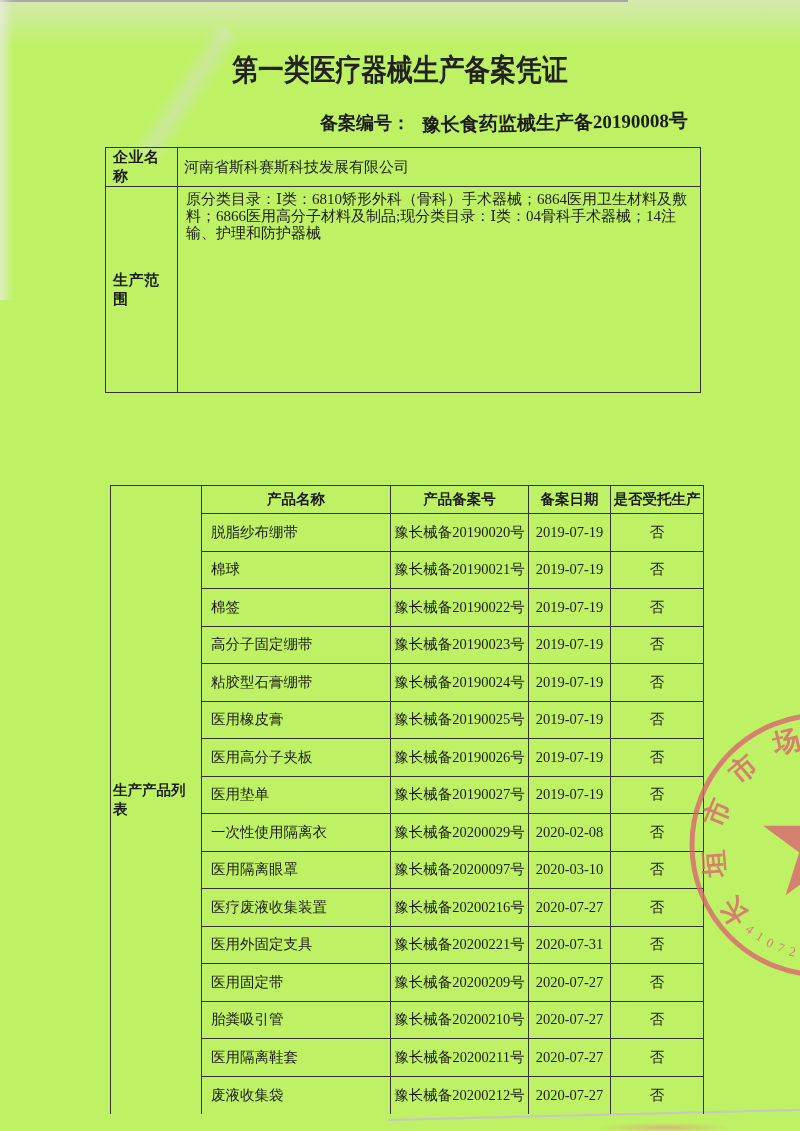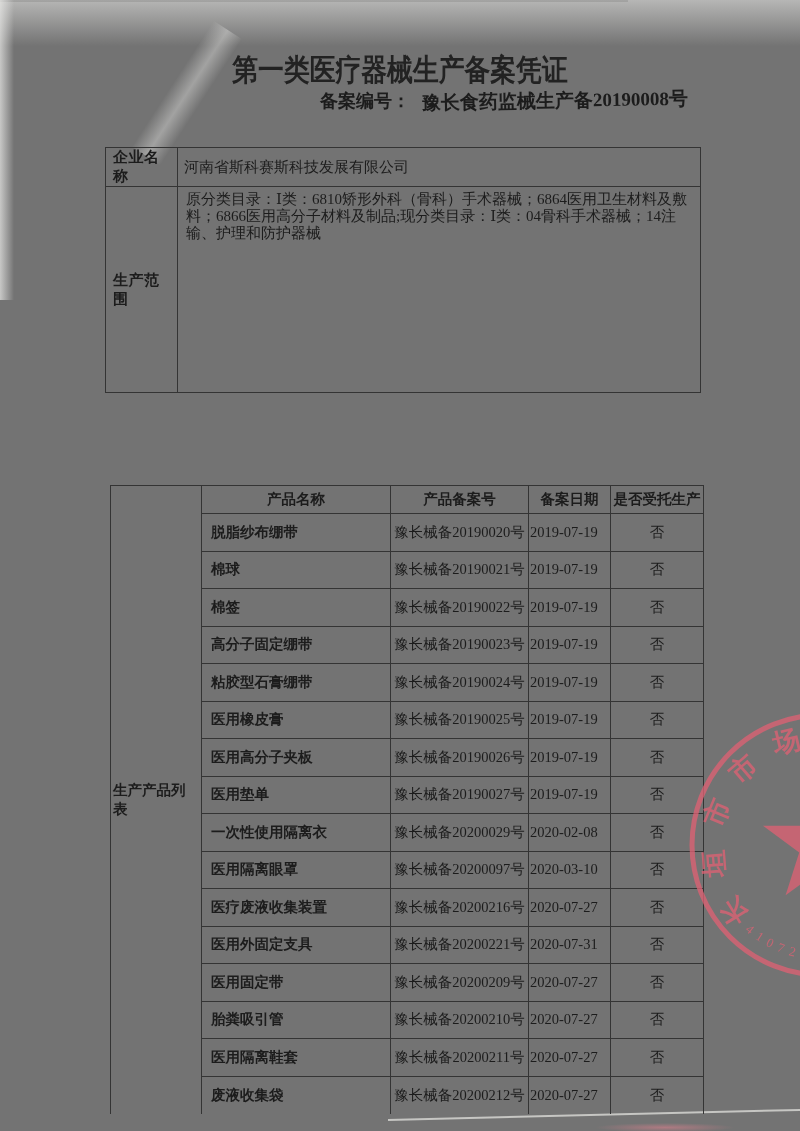--- a/index.html
+++ b/index.html
@@ -1,18 +1,18 @@
 <!DOCTYPE html>
 <html><head>
 <meta charset="utf-8">
 <style>
   html,body{margin:0;padding:0;background:#e9e9e7;}
   .page{
     position:relative;width:800px;height:1131px;margin:0 auto;
-    background:#737373;overflow:hidden;
+    background:#bef264;overflow:hidden;
     font-family:"Liberation Serif","DejaVu Serif",serif;
     color:#1c1c1c;
   }
   
   .scan-topline{position:absolute;top:0;left:0;width:628px;height:2px;background:#3f3f3f;opacity:.85;}
   .scan-top-shade{position:absolute;top:0;left:0;right:0;height:46px;
     background:linear-gradient(180deg,#e3e3e1,rgba(251,251,249,0));opacity:.6;}
   .scan-left-shade{position:absolute;top:0;left:0;width:14px;height:300px;
     background:linear-gradient(90deg,#ececea,rgba(251,251,249,0));opacity:.7;}
   .scan-crease{position:absolute;left:170px;top:18px;width:34px;height:150px;
@@ -22,21 +22,21 @@
     background:#c6c6c3;transform:rotate(-1.4deg);transform-origin:left center;}
   .scan-pink-smudge{position:absolute;left:595px;top:1123px;width:140px;height:9px;border-radius:50%;
     background:radial-gradient(closest-side,rgba(235,130,145,.5),rgba(235,130,145,0));}
 
   
   .title{
     position:absolute;top:50px;left:0;width:100%;margin:0;text-align:center;
     font-size:30px;font-weight:bold;letter-spacing:0px;color:#222;
     transform:scaleX(.86);
   }
-  .filing-line{position:absolute;top:88px;left:320px;white-space:nowrap;text-align:right;}
+  .filing-line{position:absolute;top:110px;left:320px;white-space:nowrap;text-align:right;}
   .filing-label{font-size:18px;font-weight:bold;}
   .filing-value{font-size:19px;font-weight:bold;display:inline-block;margin-left:12px;
     transform:rotate(-1deg);}
 
   
   table{border-collapse:collapse;table-layout:fixed;}
   td,th{border:1.6px solid #343434;overflow:hidden;}
 
   
   .info-table{position:absolute;left:105px;top:147px;width:595px;}
@@ -47,23 +47,23 @@
   .scope-val{vertical-align:top !important;padding:4px 8px !important;line-height:17px;font-size:15.5px;}
 
   
   .products-table{position:absolute;left:110px;top:485px;width:593px;}
   .products-table td,.products-table th{font-size:14.5px;}
   .products-table tr{height:37.5px;}
   .products-table tr.head{height:28px;}
   .products-table th{font-weight:bold;text-align:center;padding:0 2px;}
   .plist-label{font-weight:bold;vertical-align:middle;font-size:15px;
     border-bottom:none !important;padding:0 2px;}
-  .c-name{text-align:left;padding-left:9px;font-weight:bold;}
+  .c-name{text-align:left;padding-left:9px;}
   .c-reg{text-align:center;padding:0 2px;}
-  .c-date{font-size:14px;margin-left:20px;}
+  .c-date{text-align:center;font-size:14px;margin-left:20px;}
   .c-ent{text-align:center;}
   .products-table tr:last-child td{border-bottom:none;}
 
   
   .stamp{position:absolute;left:0;top:0;width:800px;height:1131px;pointer-events:none;}
 </style>
 </head>
 <body>
 
 <div class="page">

